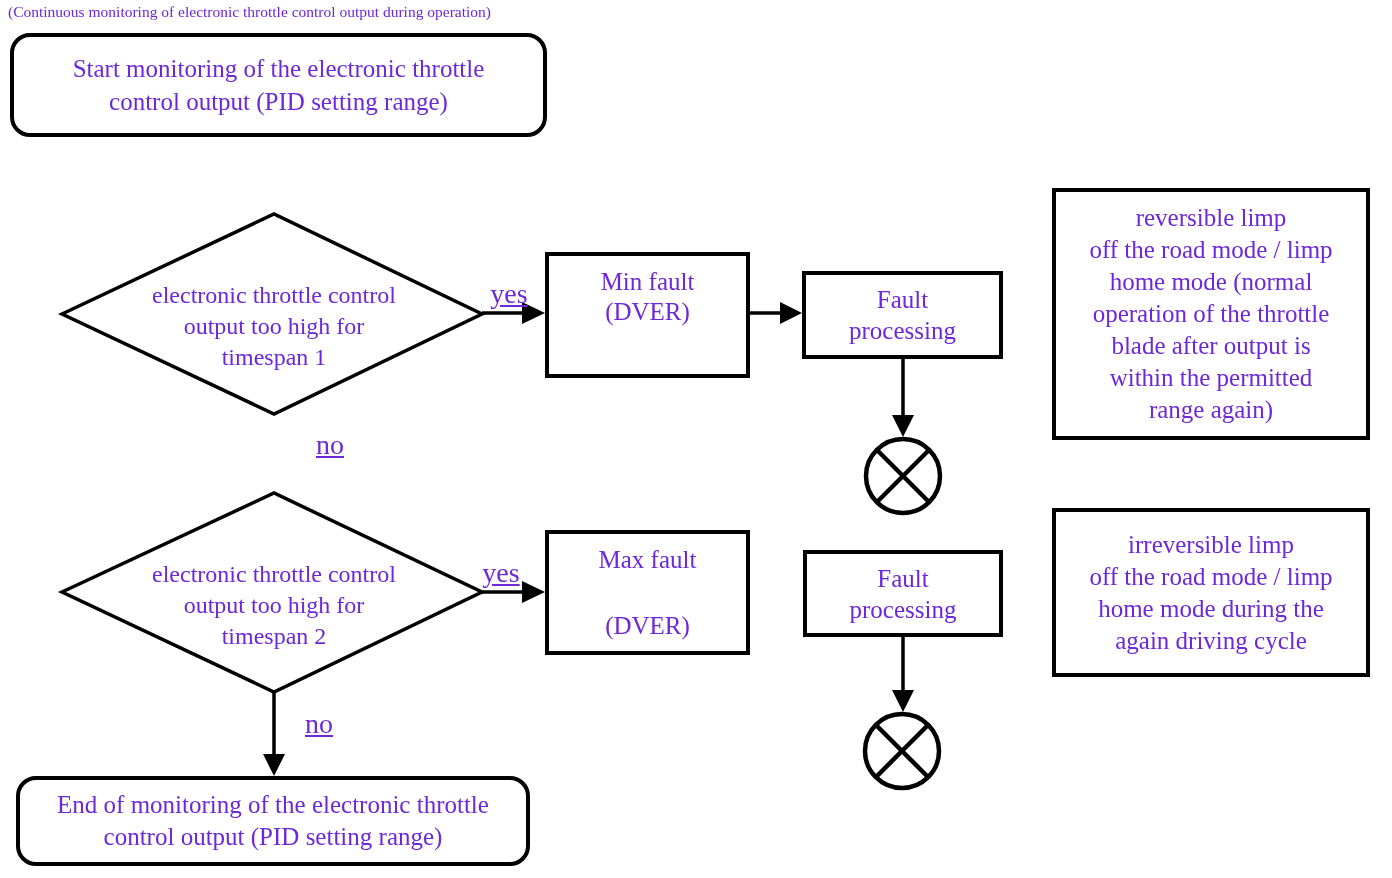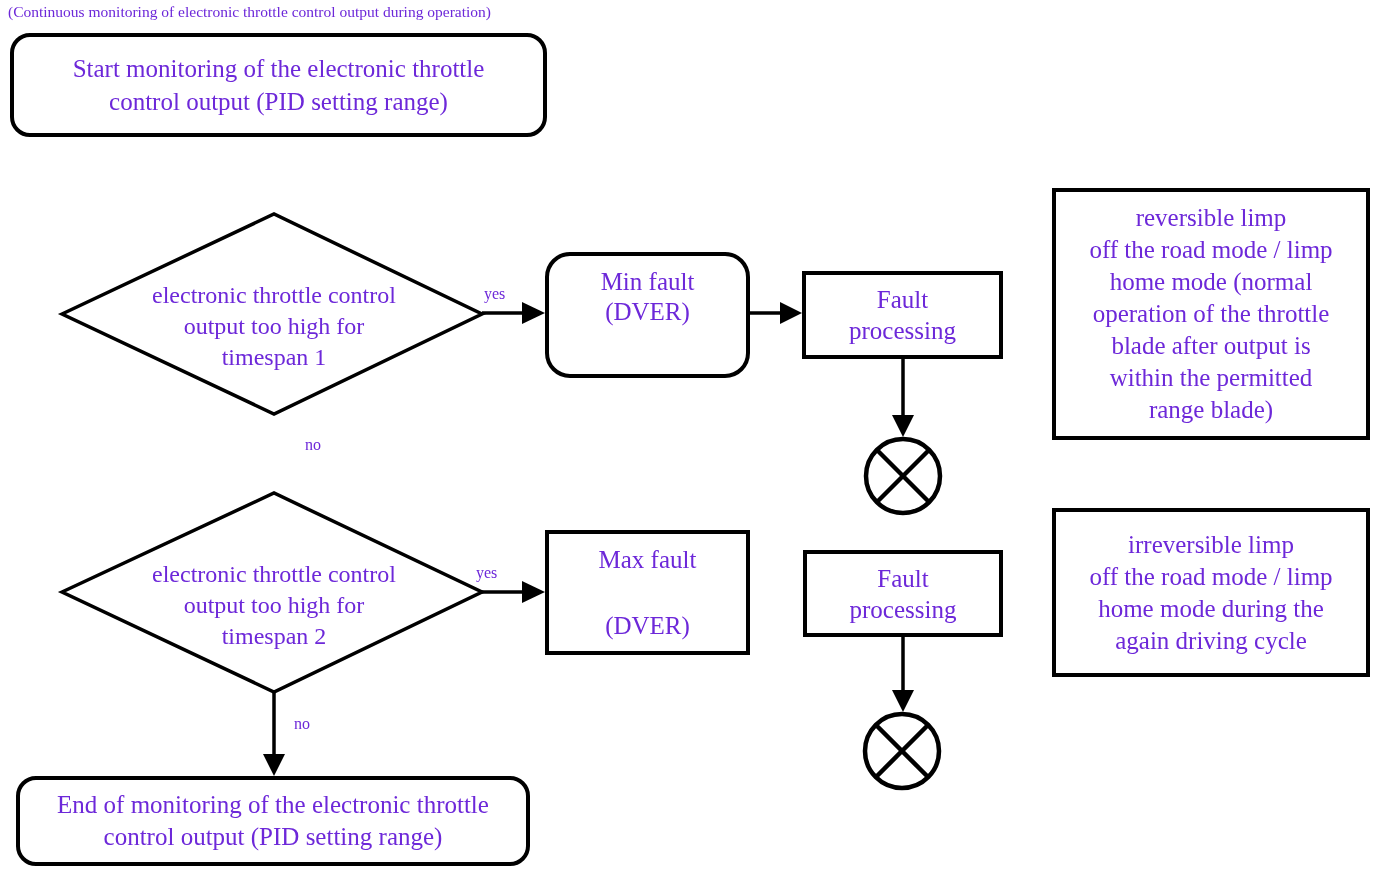--- a/index.html
+++ b/index.html
@@ -46,43 +46,45 @@
     border-width: 4px;
     font-size: 25px;
     line-height: 33px;
   }
   #start-node  { left: 10px;  top: 33px;  width: 537px; height: 104px; }
   #end-node    { left: 16px;  top: 776px; width: 514px; height: 90px;  line-height: 32px; }
   .process {
     font-size: 25px;
     line-height: 30px;
   }
-  #min-fault-node { left: 545px; top: 252px; width: 205px; height: 126px; justify-content: flex-start; padding-top: 11px; border-radius: 25px; }
+  #min-fault-node { left: 545px; top: 252px; width: 205px; height: 126px; justify-content: flex-start; padding-top: 11px; }
   #max-fault-node { left: 545px; top: 530px; width: 205px; height: 125px; justify-content: flex-start; padding-top: 11px; gap: 36px; }
   #fault-processing-1 { left: 802px; top: 271px; width: 201px; height: 88px; line-height: 31px; }
   #fault-processing-2 { left: 803px; top: 550px; width: 200px; height: 87px; line-height: 31px; }
   .note {
     font-size: 25px;
     line-height: 32px;
   }
   #reversible-note   { left: 1052px; top: 188px; width: 318px; height: 252px; }
   #irreversible-note { left: 1052px; top: 508px; width: 318px; height: 169px; }
   .diamond-label {
     position: absolute;
     width: 400px;
     text-align: center;
     font-size: 24px;
     line-height: 31px;
   }
   #decision1-label { left: 74px; top: 280px; }
   #decision2-label { left: 74px; top: 559px; }
   .edge-label {
     position: absolute;
-    font-size: 16px;
+    font-size: 28px;
     line-height: 26px;
+    text-align: center;
+    text-decoration: underline;
   }
   #yes1-label { left: 484px; top: 281px; width: 50px; }
   #no1-label  { left: 305px; top: 432px; width: 50px; }
   #yes2-label { left: 476px; top: 560px; width: 50px; }
   #no2-label  { left: 294px; top: 711px; width: 50px; }
 </style>
 </head>
 <body>
 
 <div id="stage">
@@ -152,21 +154,21 @@
     <div>processing</div>
   </div>
 
   <div class="node note" id="reversible-note">
     <div>reversible limp</div>
     <div>off the road mode / limp</div>
     <div>home mode (normal</div>
     <div>operation of the throttle</div>
     <div>blade after output is</div>
     <div>within the permitted</div>
-    <div>range blade)</div>
+    <div>range again)</div>
   </div>
 
   <div class="diamond-label" id="decision2-label">
     <div>electronic throttle control</div>
     <div>output too high for</div>
     <div>timespan 2</div>
   </div>
 
   <div class="node process" id="max-fault-node">
     <div>Max fault</div>

